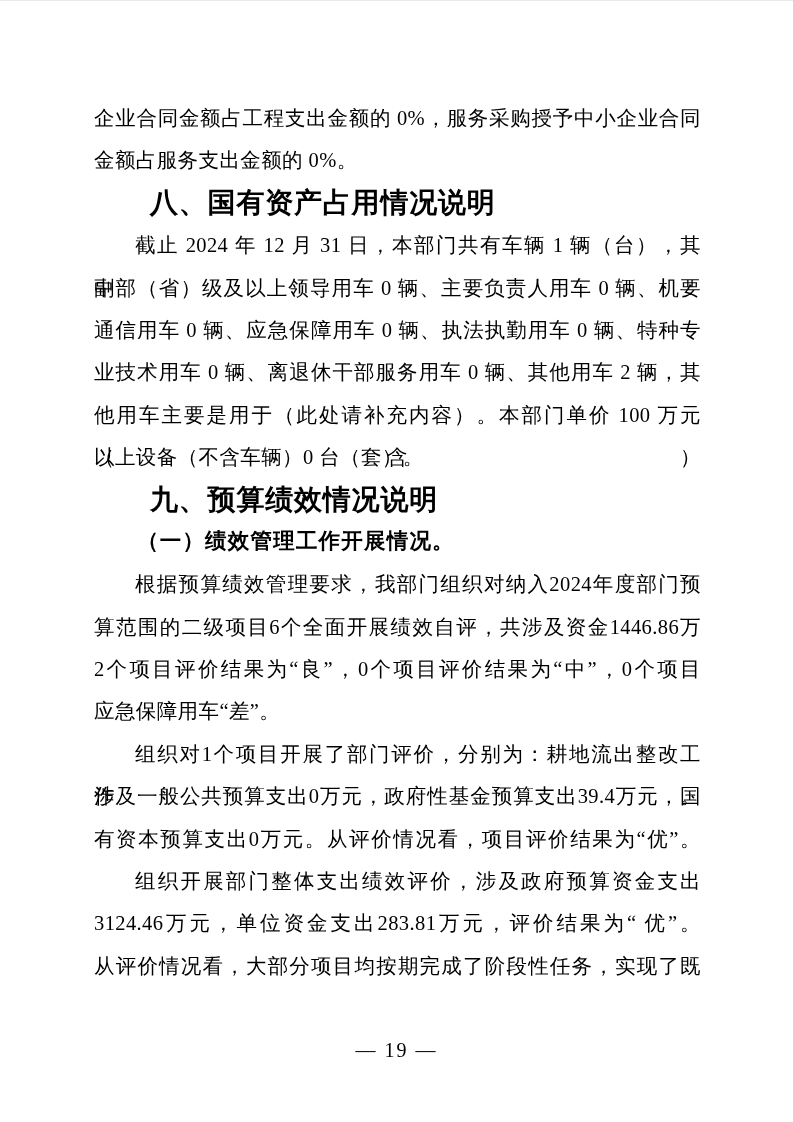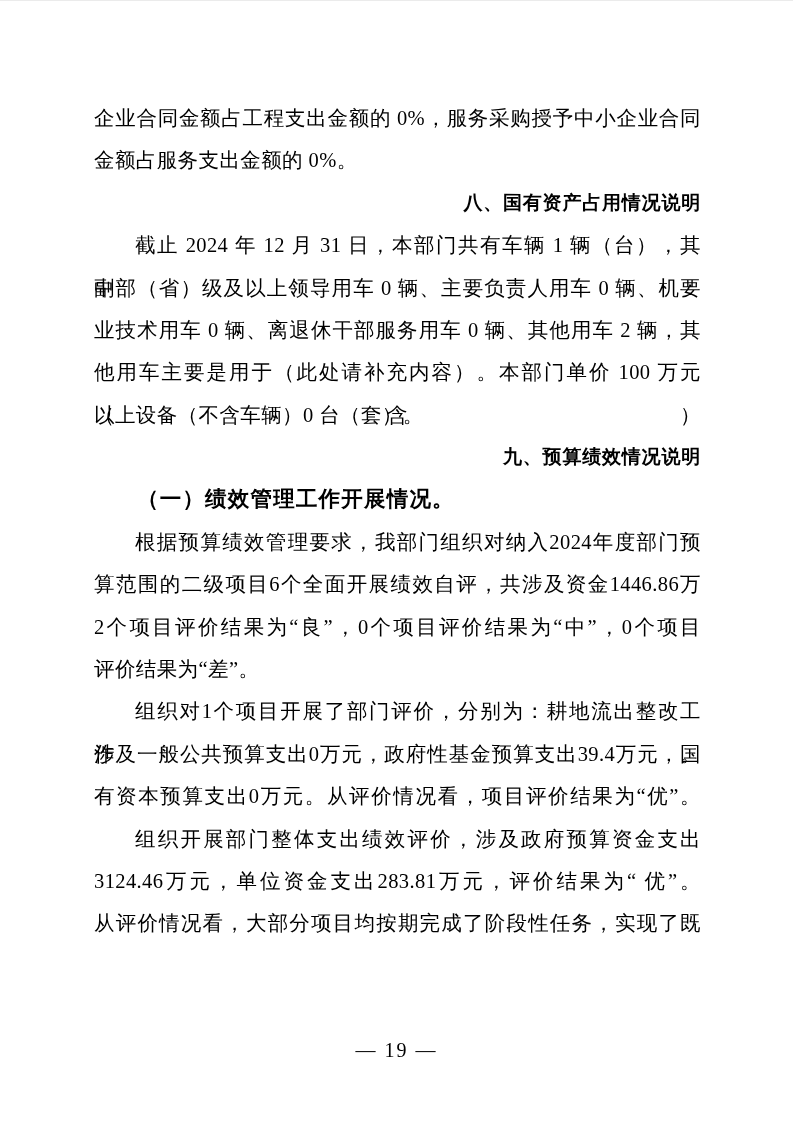--- a/index.html
+++ b/index.html
@@ -32,23 +32,22 @@
     text-align: justify;
     text-align-last: justify;
     text-justify: inter-character;
   }
   .indent {
     text-indent: 2em;
   }
   .h-hei {
     font-family: "Liberation Sans", "DejaVu Sans", sans-serif;
     font-weight: 700;
-    font-size: 19px;
+    font-size: 28px;
     letter-spacing: 0.8px;
-    text-align: right;
   }
   .h-kai {
     font-family: Liberation Mono, monospace;
     font-weight: 700;
     font-size: 21.5px;
     letter-spacing: 1.2px;
   }
   .footer {
     position: absolute;
     top: 1038px;
@@ -65,31 +64,32 @@
 
 <div class="page">
 
   <div class="line justify">企业合同金额占工程支出金额的 0%，服务采购授予中小企业合同</div>
   <div class="line">金额占服务支出金额的 0%。</div>
 
   <div class="line h-hei indent">八、国有资产占用情况说明</div>
 
   <div class="line justify indent">截止 2024 年 12 月 31 日，本部门共有车辆 1 辆（台），其中：</div>
   <div class="line justify">副部（省）级及以上领导用车 0 辆、主要负责人用车 0 辆、机要</div>
+  <div class="line justify">通信用车 0 辆、应急保障用车 0 辆、执法执勤用车 0 辆、特种专</div>
   <div class="line justify">业技术用车 0 辆、离退休干部服务用车 0 辆、其他用车 2 辆，其</div>
   <div class="line justify">他用车主要是用于（此处请补充内容）。本部门单价 100 万元（含）</div>
   <div class="line">以上设备（不含车辆）0 台（套）。</div>
 
   <div class="line h-hei indent">九、预算绩效情况说明</div>
   <div class="line h-kai indent">（一）绩效管理工作开展情况。</div>
 
   <div class="line justify indent">根据预算绩效管理要求，我部门组织对纳入2024年度部门预</div>
   <div class="line justify">算范围的二级项目6个全面开展绩效自评，共涉及资金1446.86万</div>
   <div class="line justify">2个项目评价结果为“良”，0个项目评价结果为“中”，0个项目</div>
-  <div class="line">评价结果为“差”。</div>
+  <div class="line">应急保障用车“差”。</div>
 
   <div class="line justify indent">组织对1个项目开展了部门评价，分别为：耕地流出整改工作。</div>
   <div class="line justify">涉及一般公共预算支出0万元，政府性基金预算支出39.4万元，国</div>
   <div class="line justify">有资本预算支出0万元。从评价情况看，项目评价结果为“优”。</div>
 
   <div class="line justify indent">组织开展部门整体支出绩效评价，涉及政府预算资金支出</div>
   <div class="line justify">3124.46万元，单位资金支出283.81万元，评价结果为“ 优”。</div>
   <div class="line justify">从评价情况看，大部分项目均按期完成了阶段性任务，实现了既</div>
 
   <div class="footer">— 19 —</div>

